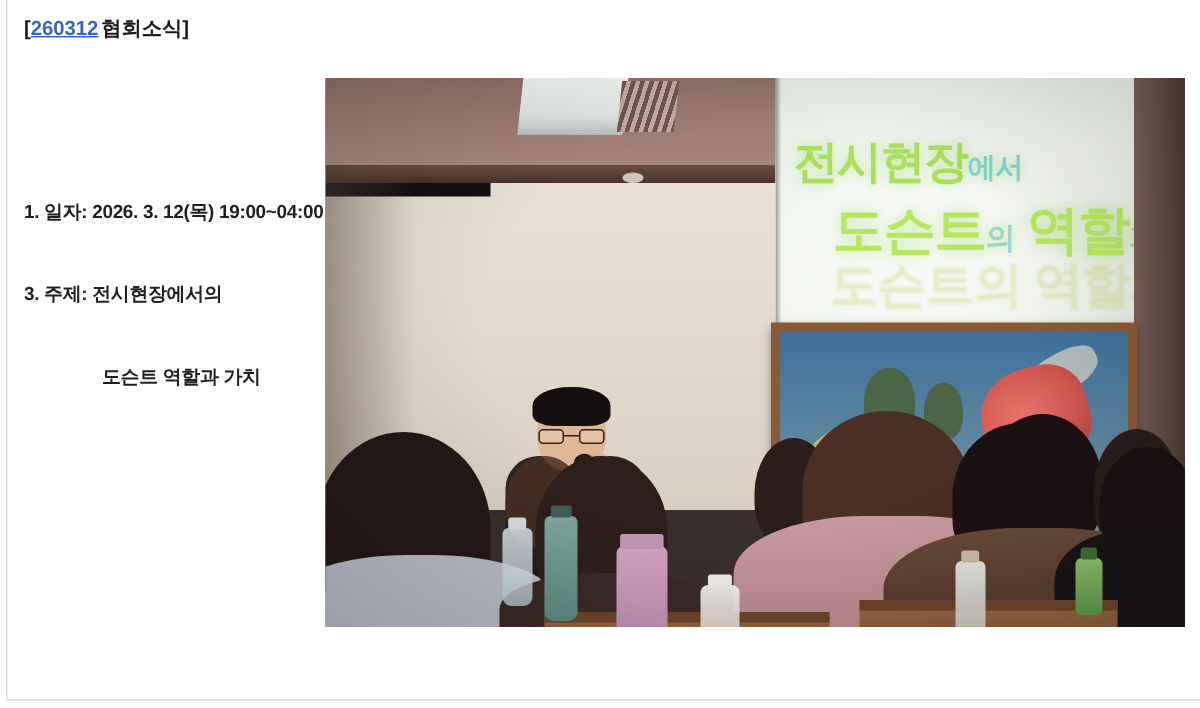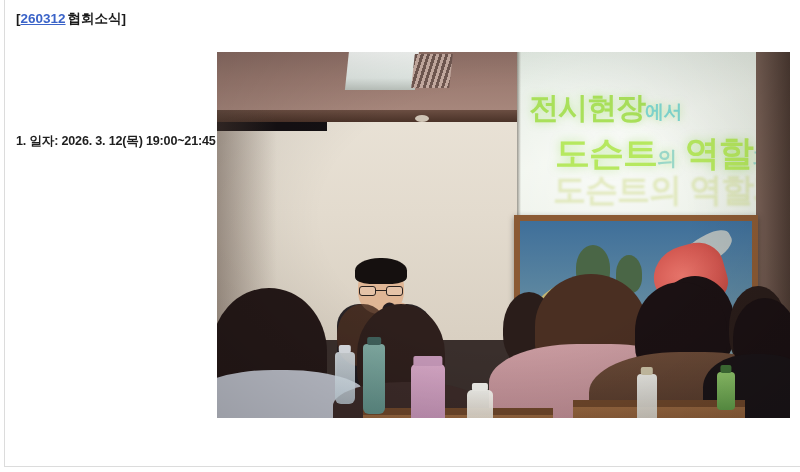--- a/index.html
+++ b/index.html
@@ -310,21 +310,23 @@
 <div class="page">
 
   <div class="rule-left"></div>
   <div class="rule-bottom"></div>
 
   <div class="post-header"><span class="bracket">[</span><a class="code" href="#">260312</a><span class="cat">협회소식</span><span class="bracket">]</span></div>
 
   <div class="article">
 
     <div class="blk">
-      <span class="ln">1. 일자: 2026. 3. 12(목) 19:00~21:45</span>
+      <span class="ln">1. 일자: 2026. 3. 12(목) 19:00~04:00</span>
+      <span class="ln">3. 주제: 전시현장에서의</span>
+      <span class="ln indent">도슨트 역할과 가치</span>
     </div>
 
     <div class="gap"></div>
 
     
 
     
 
     
 

